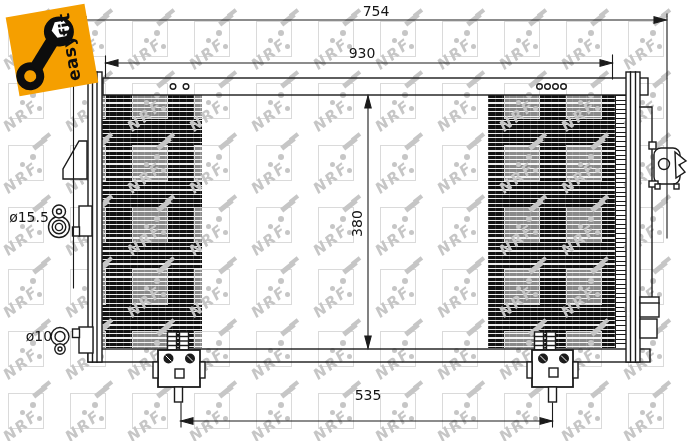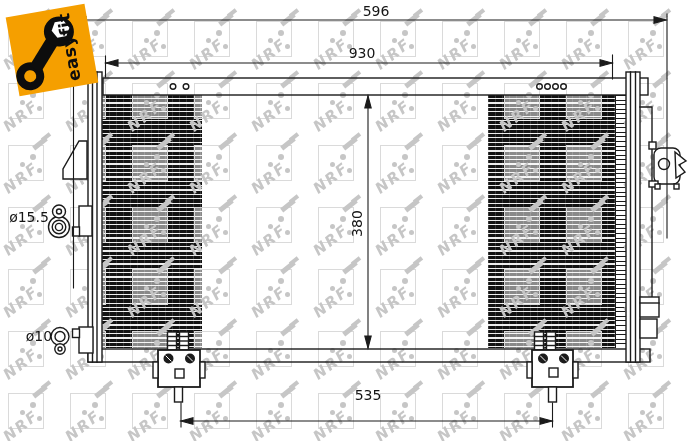--- a/index.html
+++ b/index.html
@@ -718,21 +718,21 @@
 
     <g stroke-width="1.1">
       <line x1="181" y1="421" x2="552" y2="421"></line>
       <polygon points="181,421 193,417.8 193,424.2" fill="#1b1b1b"></polygon>
       <polygon points="552,421 540,417.8 540,424.2" fill="#1b1b1b"></polygon>
       <line x1="181" y1="403" x2="181" y2="427"></line>
       <line x1="552.5" y1="403" x2="552.5" y2="427"></line>
     </g>
   </svg>
 
-  <div class="dim-label" style="left:354px;top:4px;width:44px;">596</div>
+  <div class="dim-label" style="left:354px;top:4px;width:44px;">754</div>
   <div class="dim-label" style="left:340px;top:46px;width:44px;">930</div>
   <div class="dim-label rot" style="left:335px;top:216px;width:44px;">380</div>
   <div class="dim-label" style="left:346px;top:388px;width:44px;">535</div>
   <div class="dim-label" style="left:8px;top:210px;width:42px;">ø15.5</div>
   <div class="dim-label" style="left:24px;top:329px;width:30px;">ø10</div>
 
   <div id="badge">
     <svg width="78" height="78" viewBox="0 0 78 78">
       <circle cx="14" cy="62" r="10" fill="none" stroke="#0d0d0d" stroke-width="8"></circle>
       <line x1="20" y1="56" x2="43" y2="30" stroke="#0d0d0d" stroke-width="13"></line>

